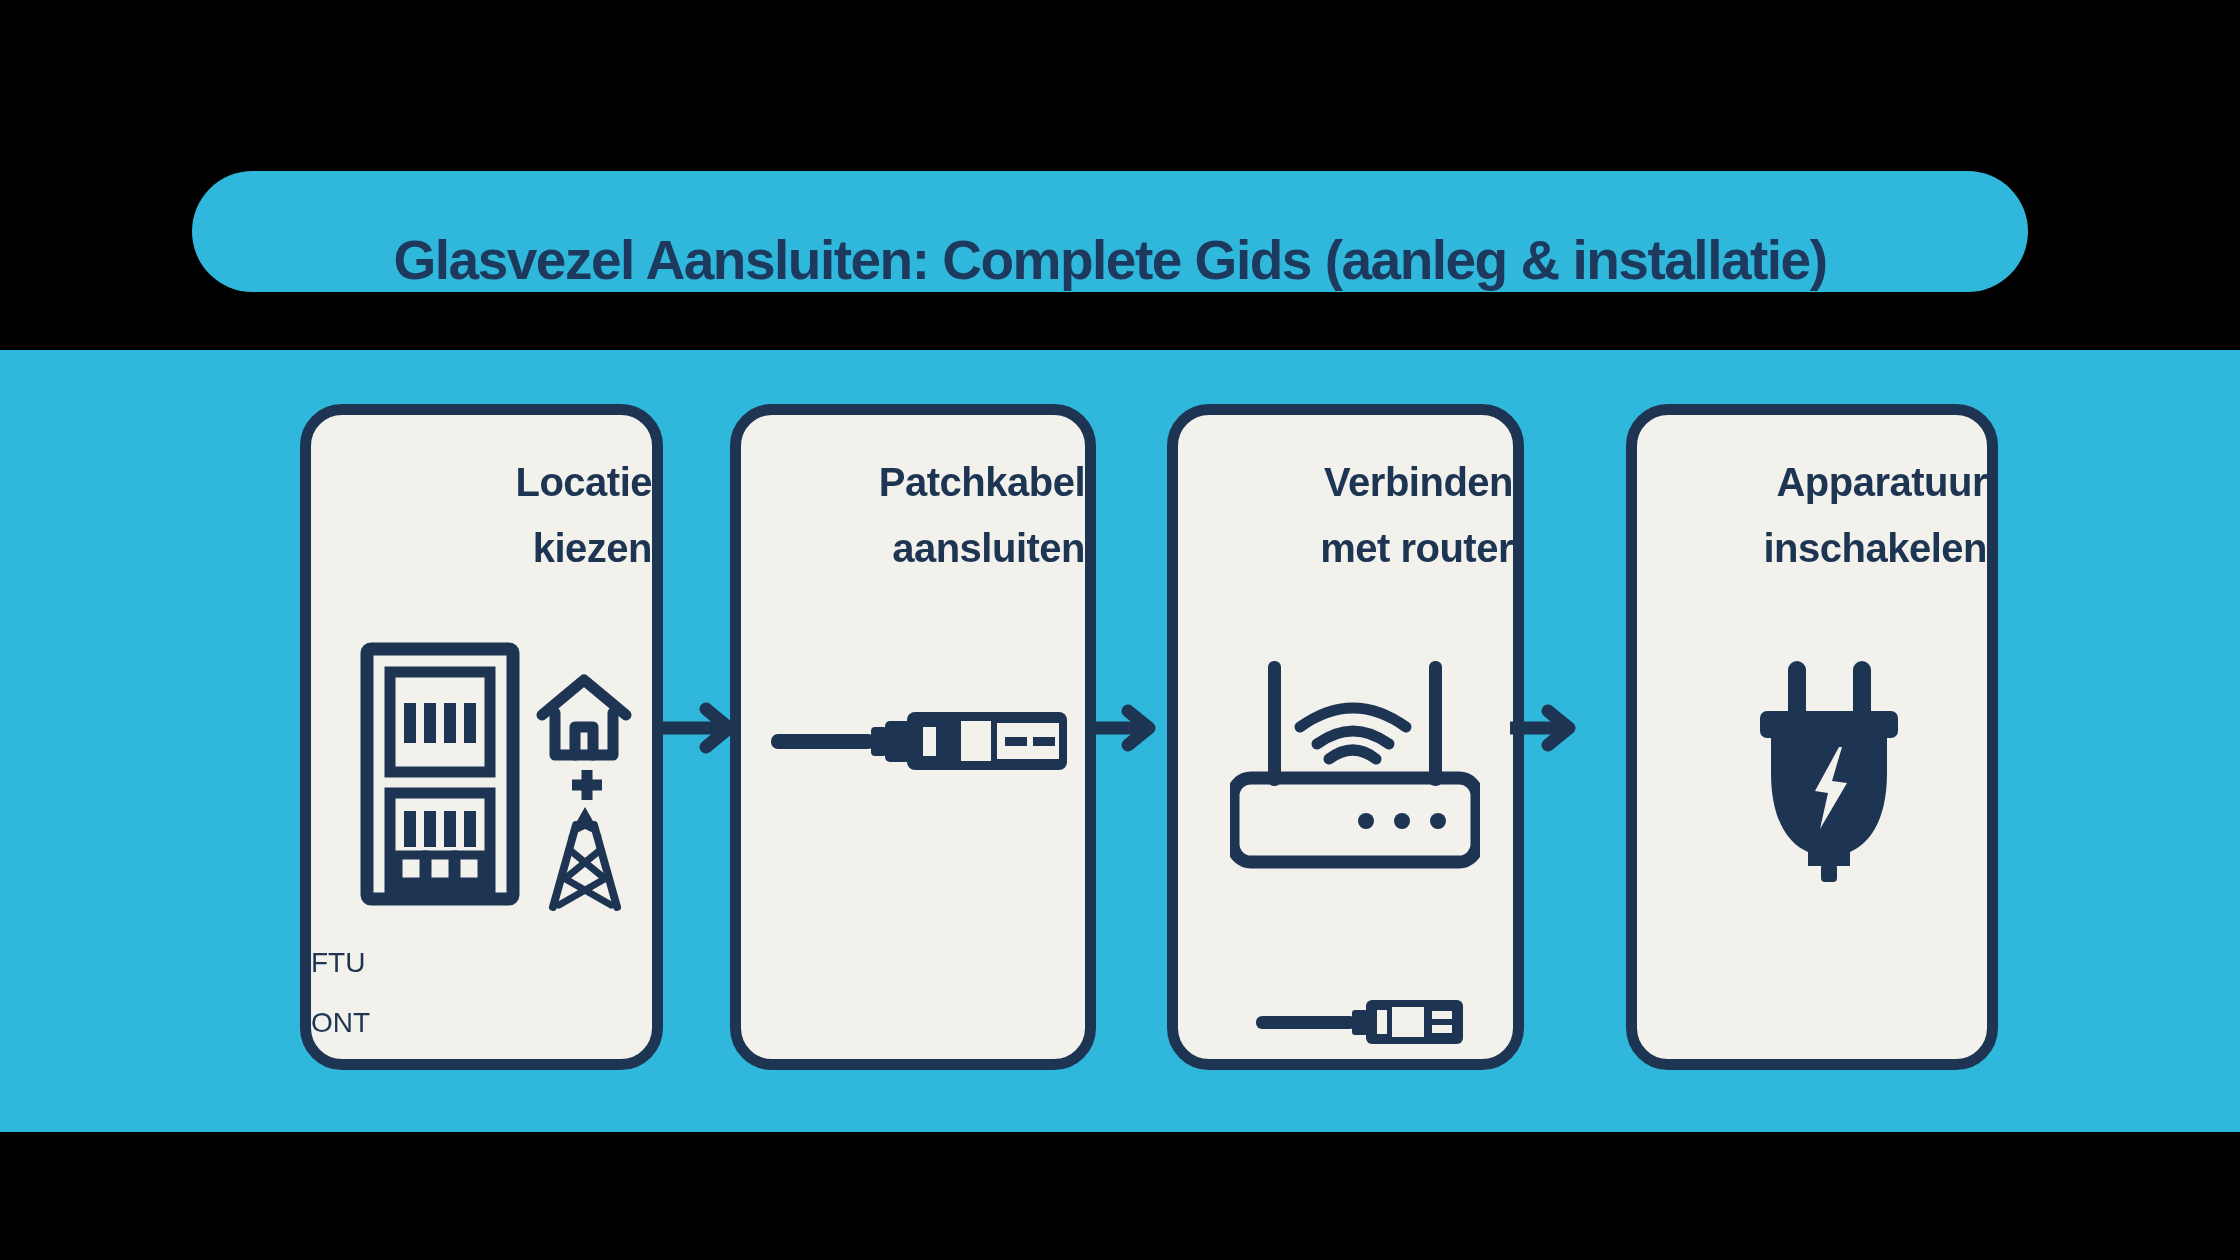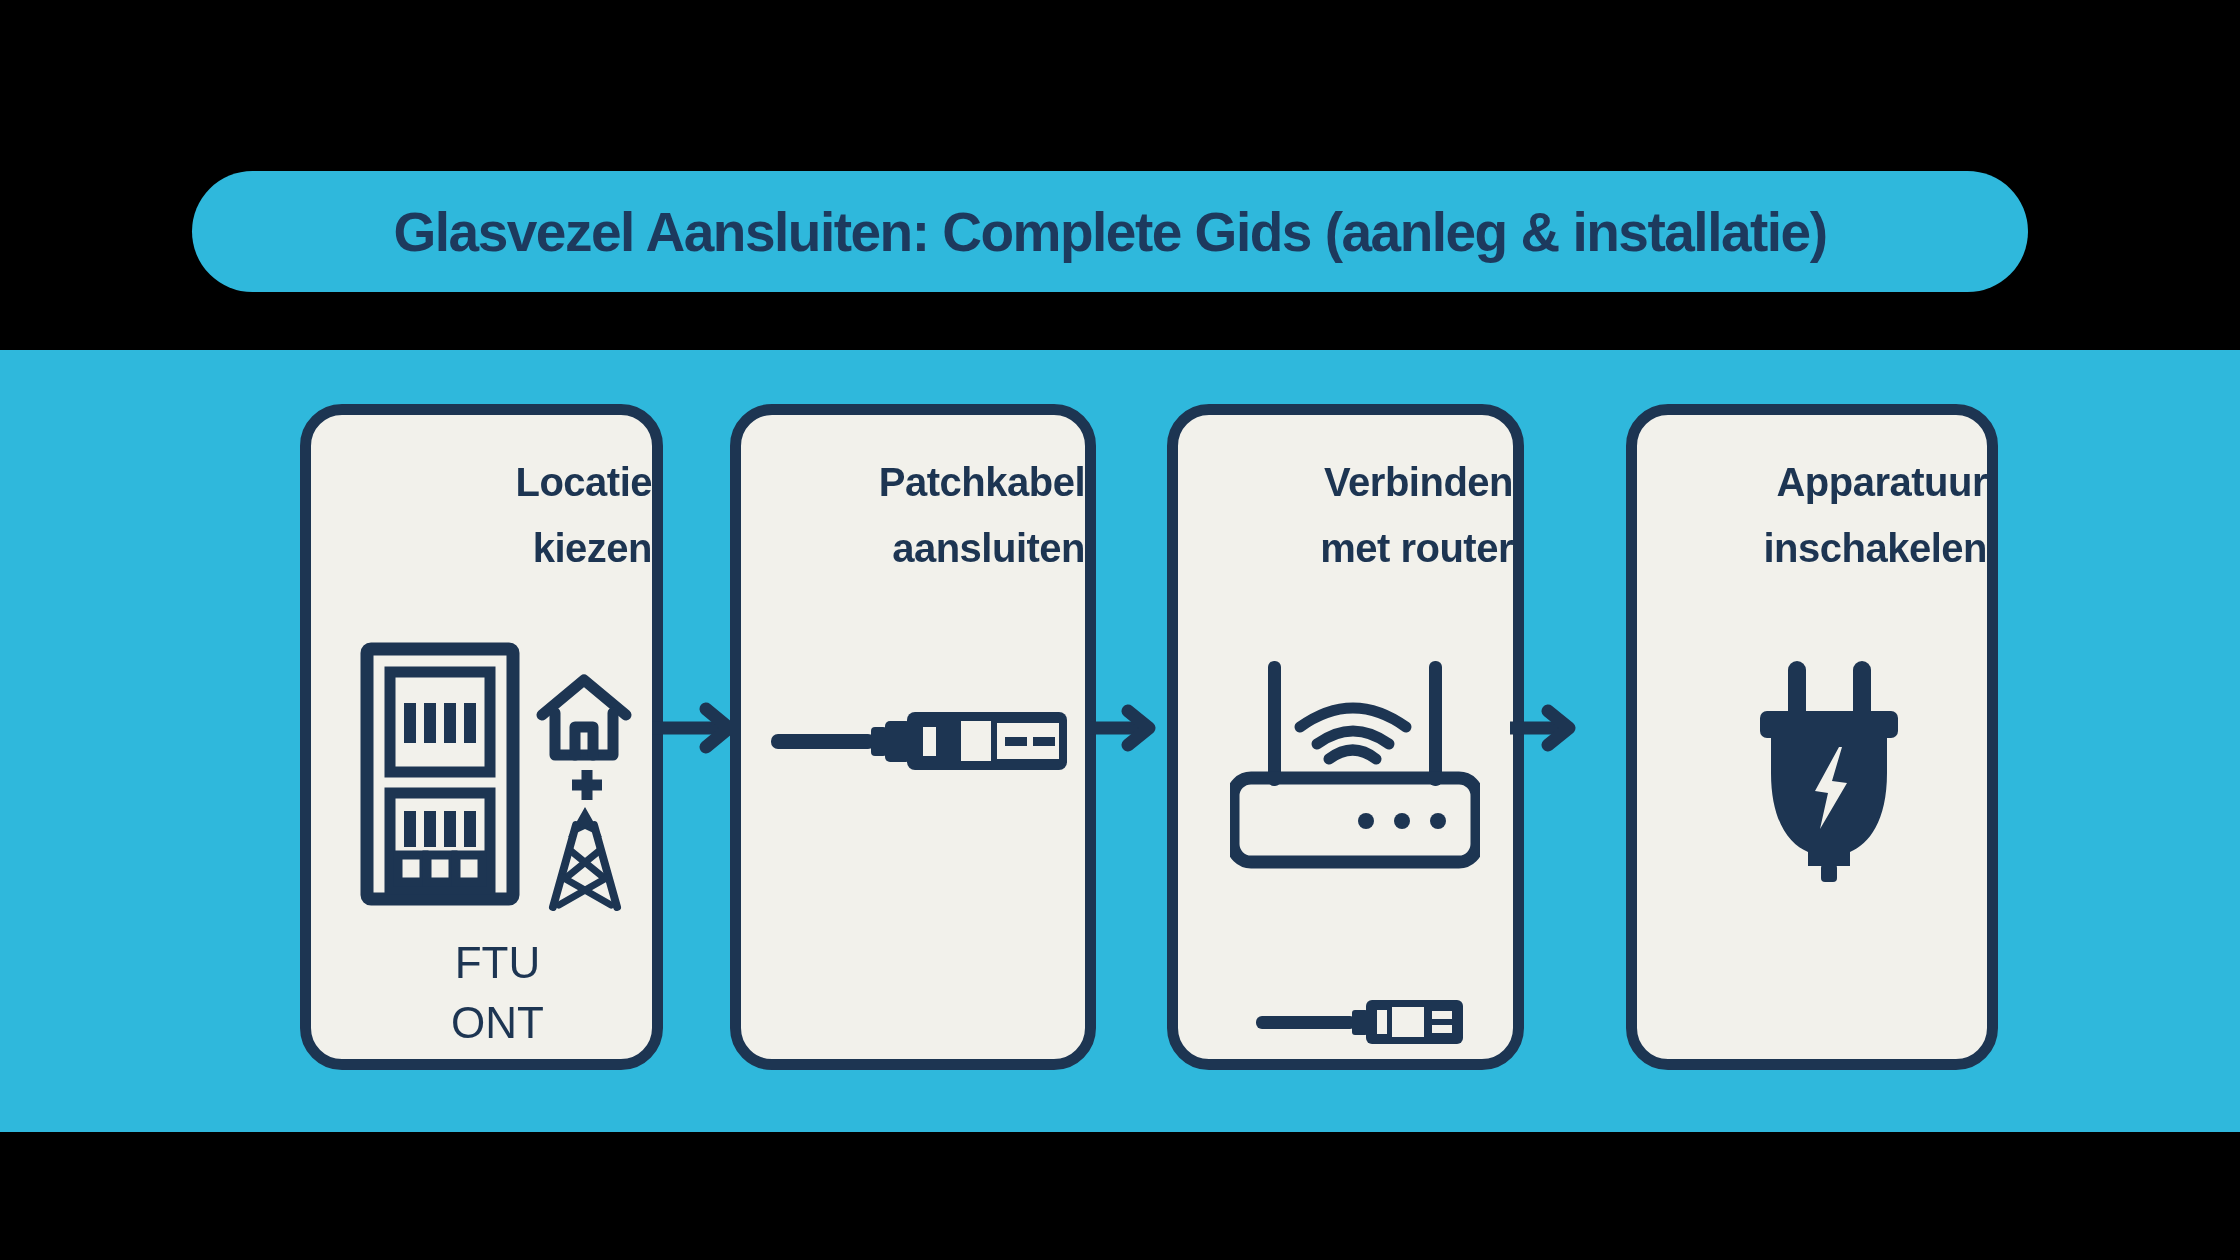--- a/index.html
+++ b/index.html
@@ -10,42 +10,42 @@
   }
   html,body{margin:0;padding:0;background:var(--background);}
   .canvas{
     position:relative;width:2240px;height:1260px;overflow:hidden;
     background:var(--background);
     font-family:"Liberation Sans", sans-serif;
   }
   .banner{
     position:absolute;left:192px;top:171px;width:1836px;height:121px;
     background:var(--cyan);border-radius:61px;
-    display:flex;align-items:center;justify-content:center;
+    display:flex;align-items:flex-end;justify-content:center;
   }
   .banner-title{
     font-size:55px;font-weight:700;letter-spacing:-1.5px;color:#1D3A5E;
     white-space:nowrap;
   }
   .band{
     position:absolute;left:0;top:350px;width:2240px;height:782px;
     background:var(--cyan);
   }
   .card{
     position:absolute;top:404px;height:666px;box-sizing:border-box;
     background:var(--card-bg);border:11px solid var(--navy);border-radius:42px;
   }
   .card-title{
     position:absolute;top:34px;left:0;right:0;text-align:right;
     font-size:40px;line-height:66px;font-weight:700;letter-spacing:-0.5px;
     color:var(--navy);
   }
   .sub-labels{
-    position:absolute;top:518px;left:0;right:0;text-align:center;
-    font-size:44px;line-height:60px;font-weight:400;color:var(--navy);padding-left:32px;
+    position:absolute;top:518px;left:0;right:0;text-align:left;
+    font-size:28px;line-height:60px;font-weight:400;color:var(--navy);
   }
   .icon{position:absolute;color:var(--navy);}
   .arrow{position:absolute;top:702px;color:var(--navy);}
   svg{display:block;}
 </style>
 </head>
 <body>
 
 <div class="canvas">
 

